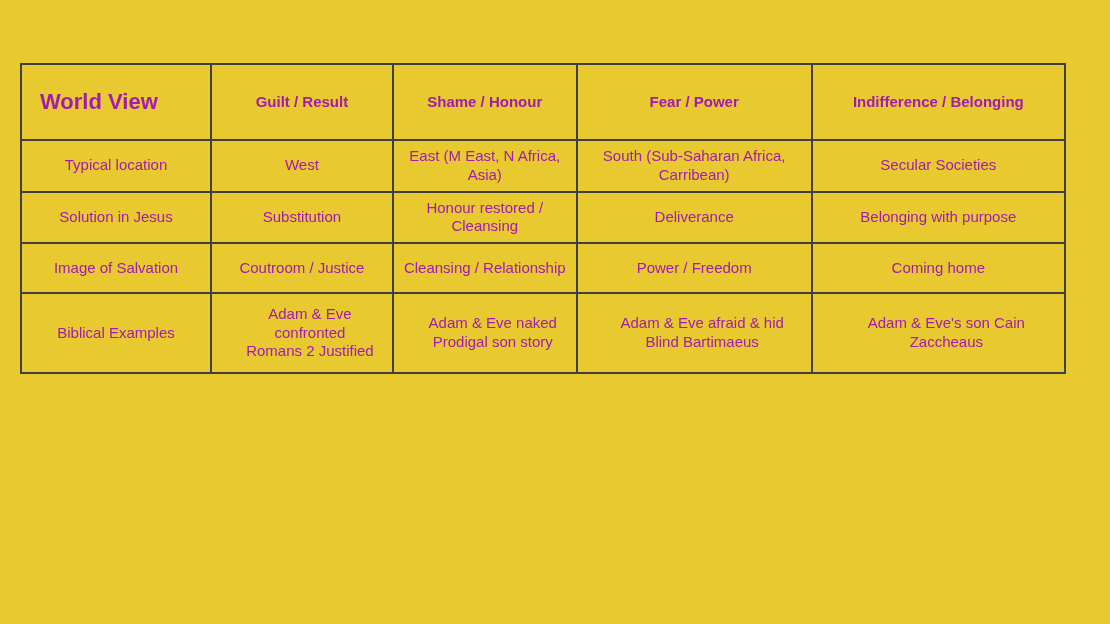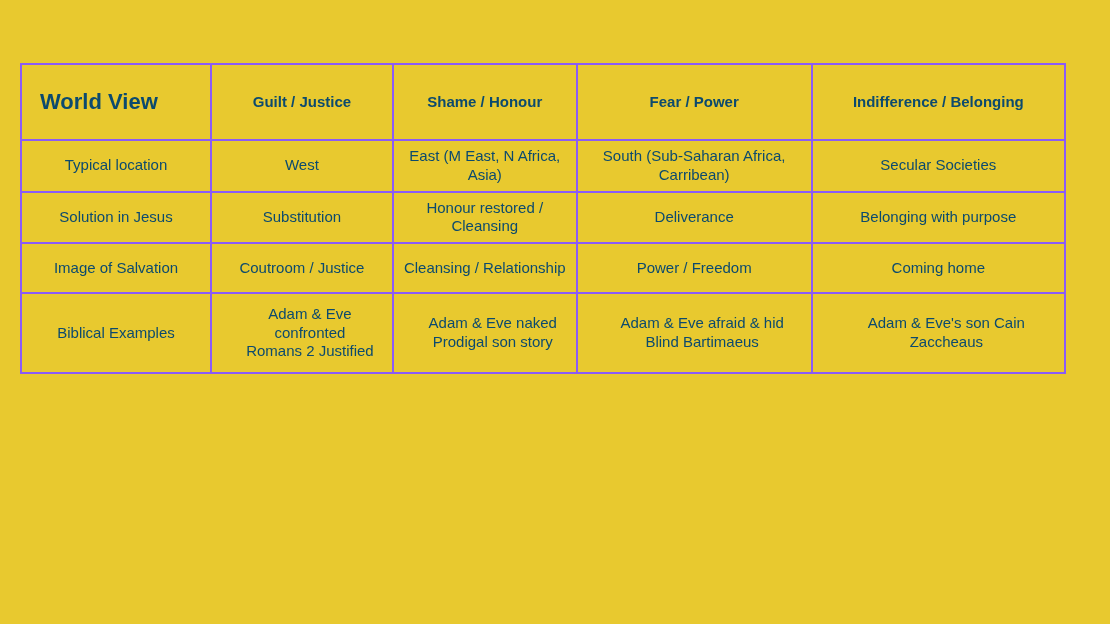--- a/index.html
+++ b/index.html
@@ -25,24 +25,24 @@
     top: 63px;
     width: 1046px;
   }
   table.matrix {
     border-collapse: collapse;
     table-layout: fixed;
     width: 1046px;
     background: #e8c92f;
   }
   table.matrix td, table.matrix th {
-    border: 2px solid #8b5cf6;
+    border: 2px solid #404040;
     text-align: center;
     vertical-align: middle;
-    color: #0c4a6e;
+    color: #a21caf;
     padding: 6px 8px;
     line-height: 1.25;
   }
   
   col.c0 { width: 186px; }
   col.c1 { width: 178px; }
   col.c2 { width: 180px; }
   col.c3 { width: 230px; }
   col.c4 { width: 248px; }
 
@@ -79,21 +79,21 @@
       <colgroup>
         <col class="c0">
           <col class="c1">
           <col class="c2">
           <col class="c3">
           <col class="c4">
       </colgroup>
       <thead>
         <tr class="head">
           <th class="corner">World View</th>
-          <th>Guilt / Justice</th>
+          <th>Guilt / Result</th>
           <th>Shame / Honour</th>
           <th>Fear / Power</th>
           <th>Indifference / Belonging</th>
         </tr>
       </thead>
       <tbody>
         <tr>
           <td class="rowlabel">Typical location</td>
           <td>West</td>
           <td>East (M East, N Africa, Asia)</td>

